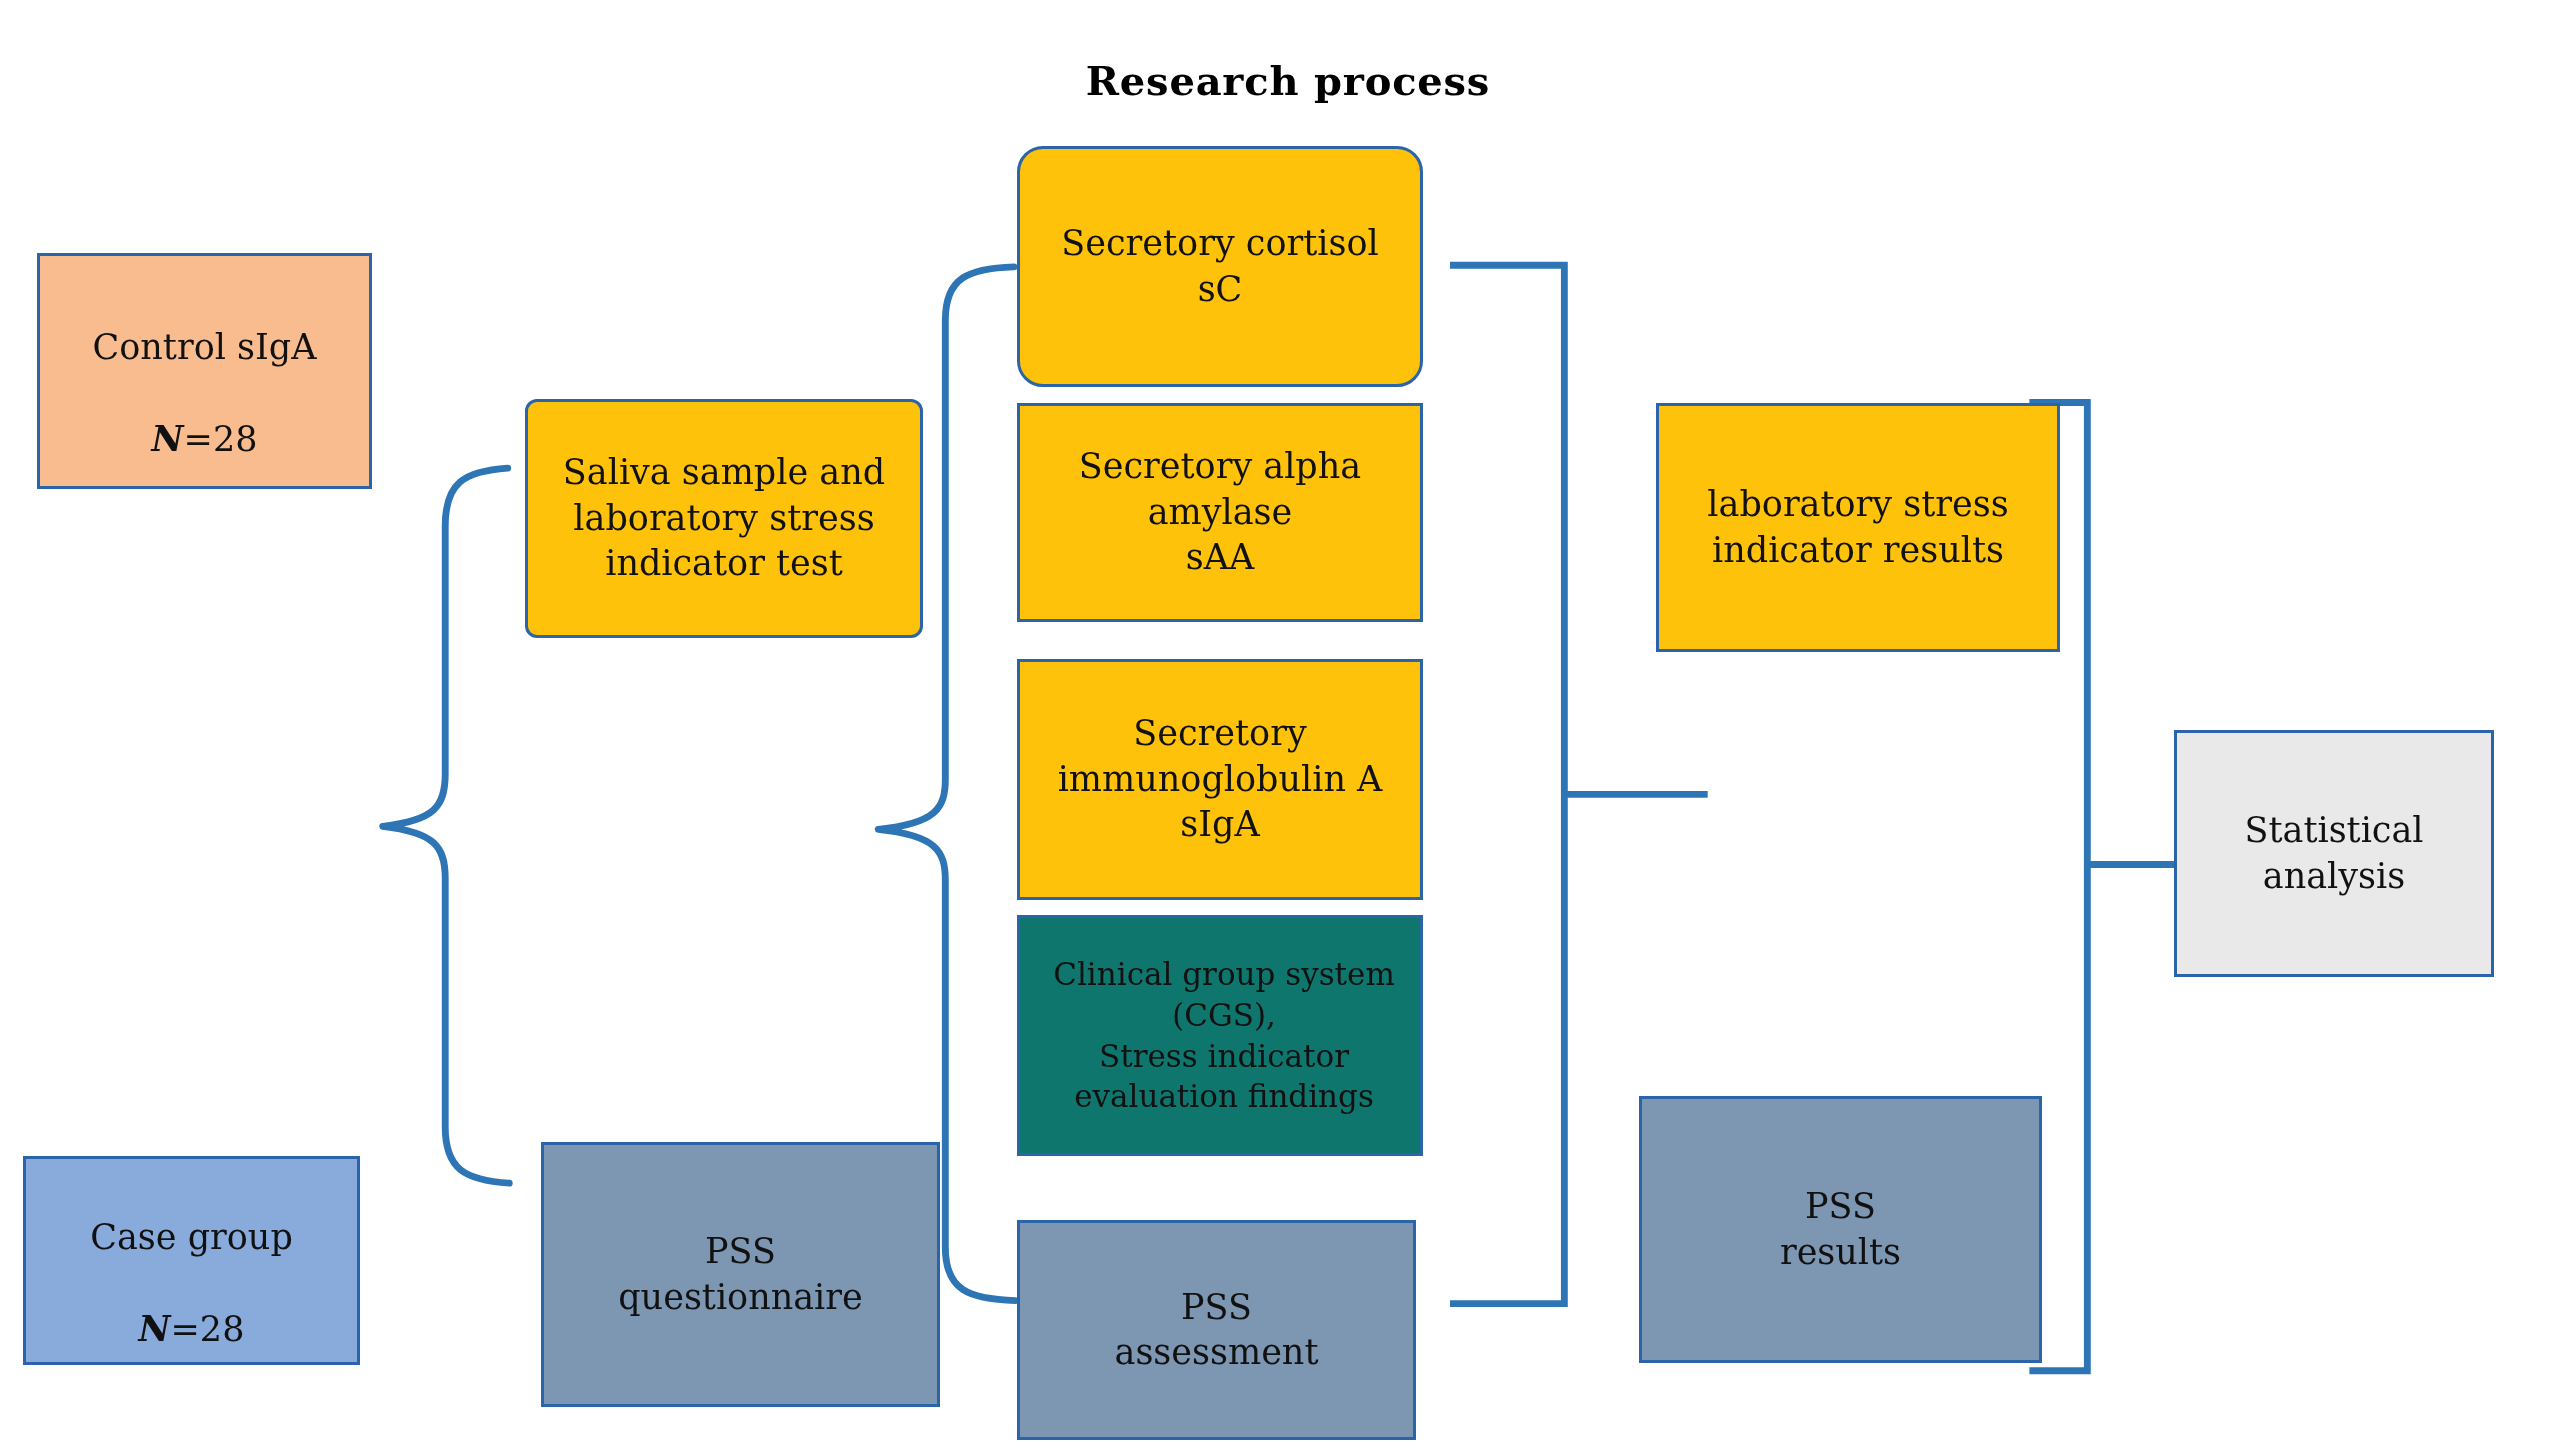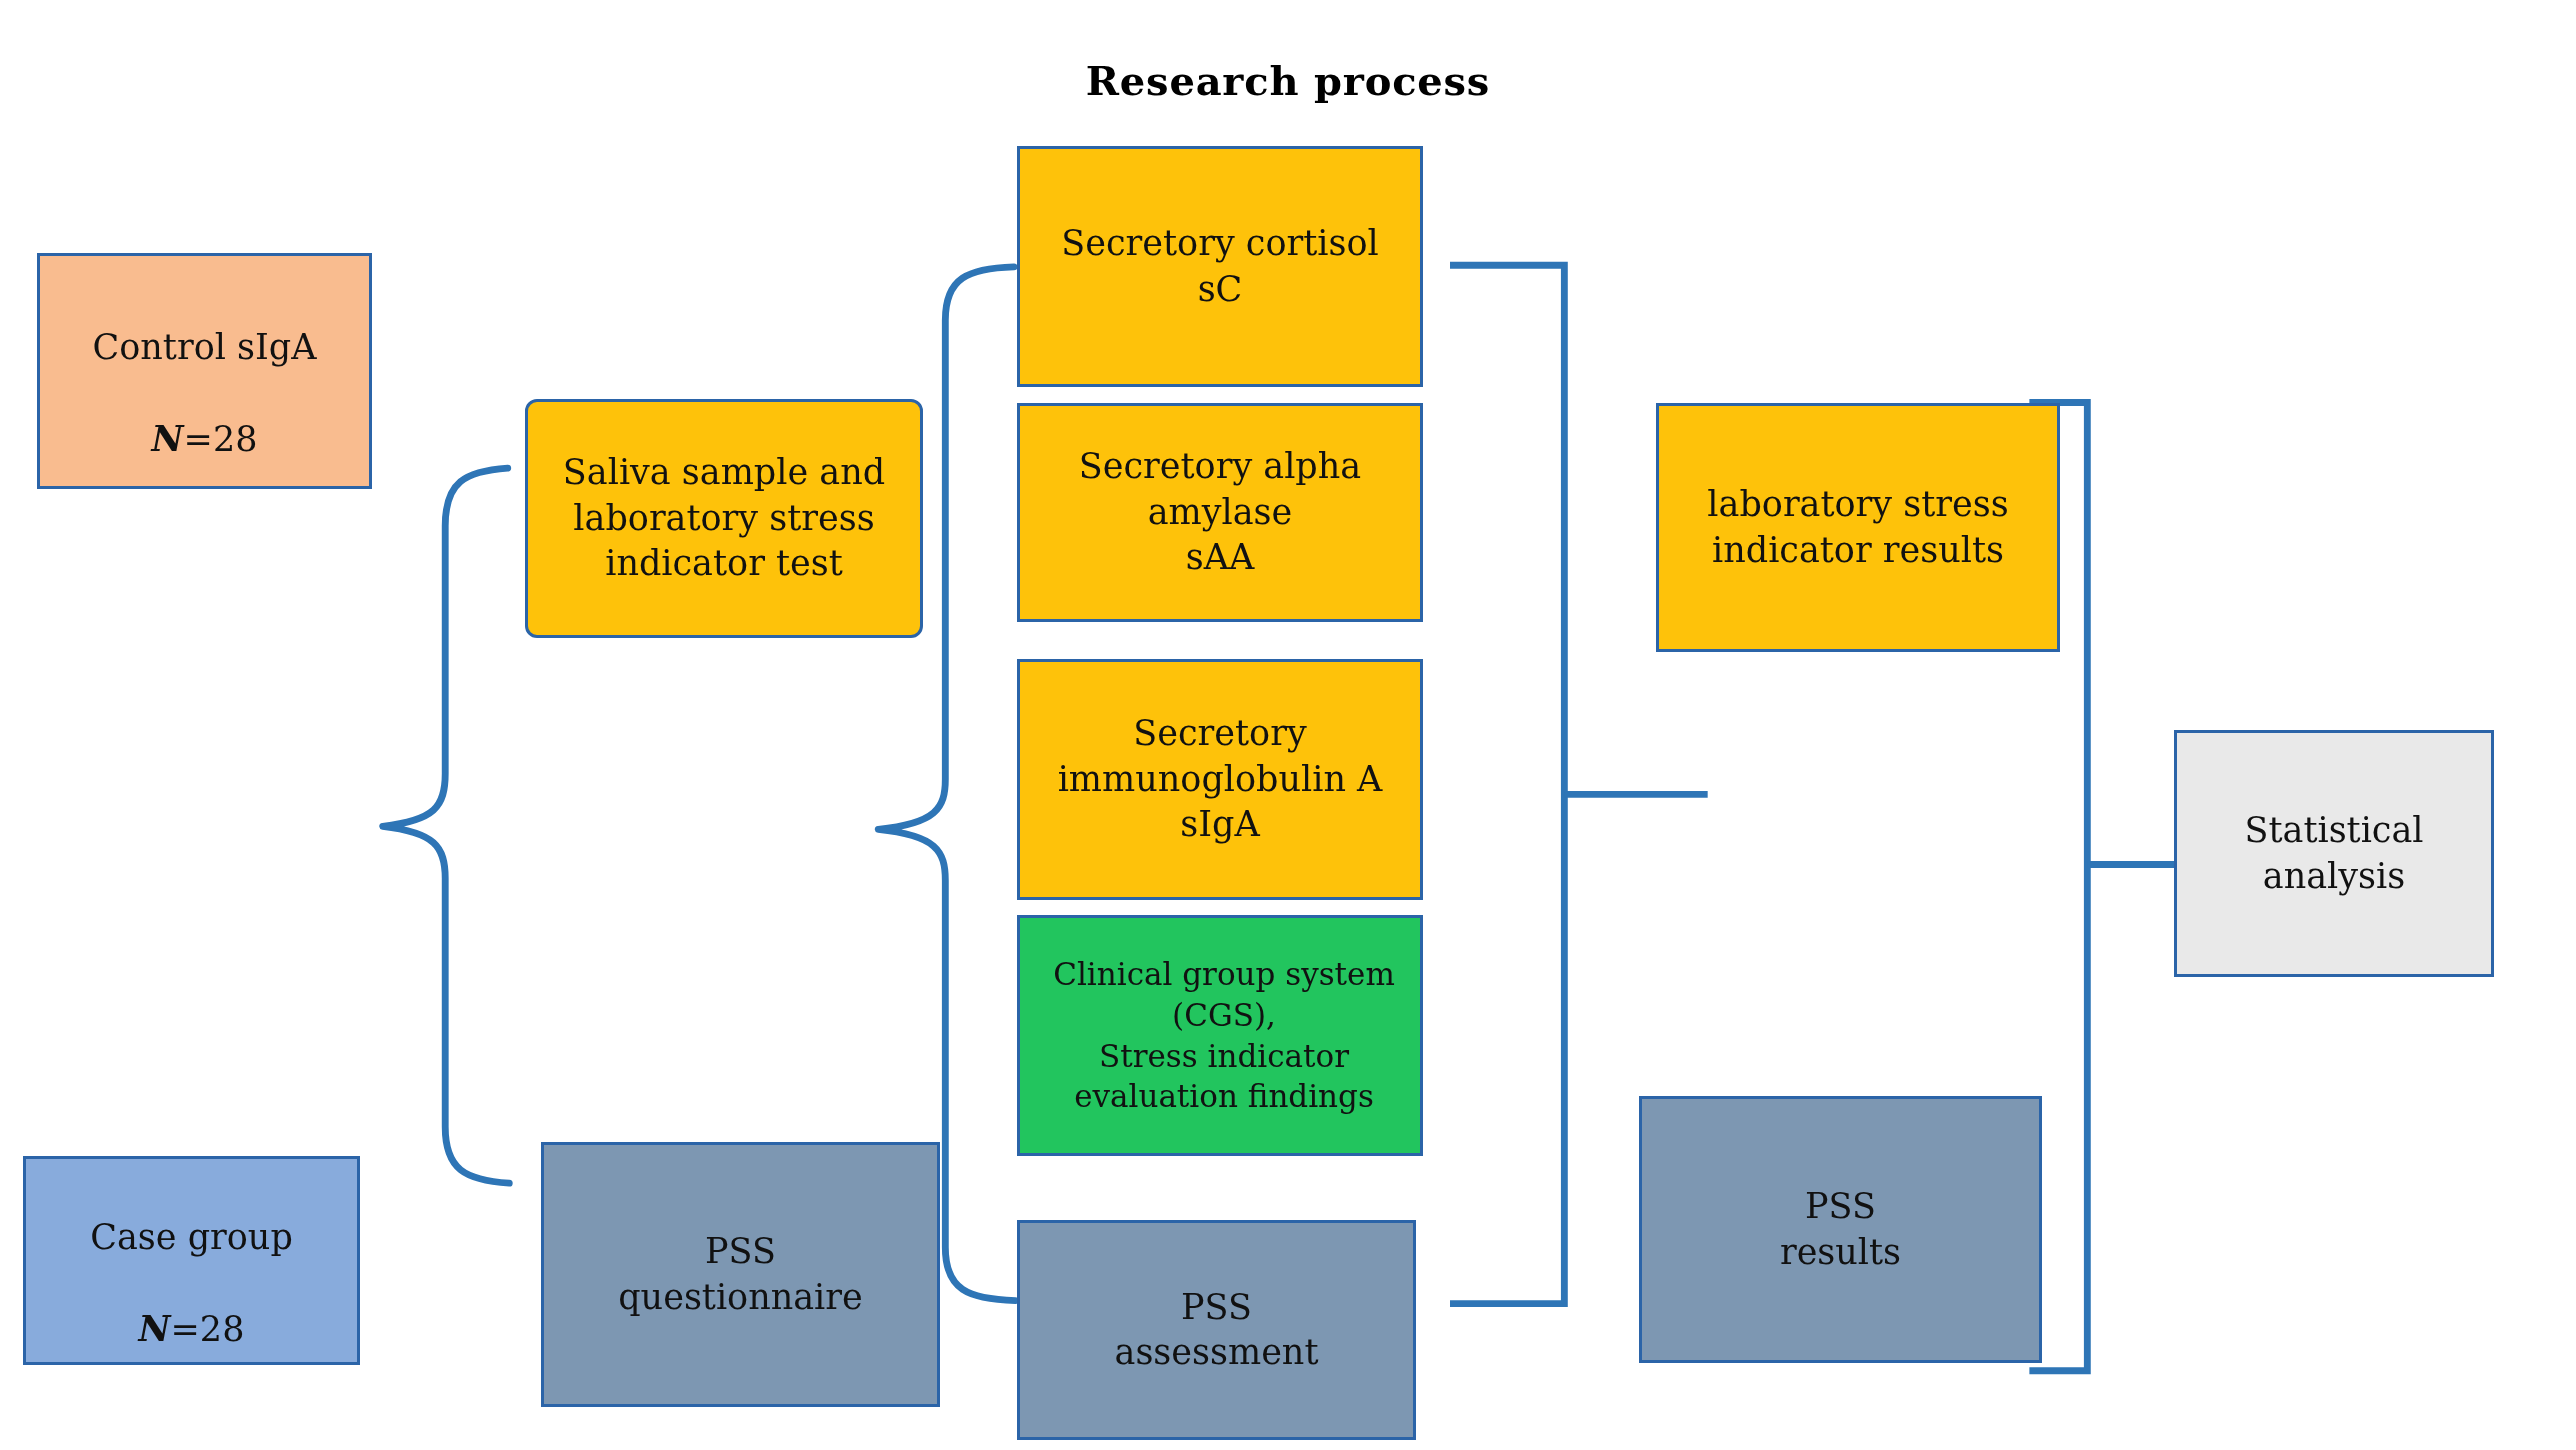--- a/index.html
+++ b/index.html
@@ -98,38 +98,38 @@
     <div class="box-text">Saliva sample and
 laboratory stress
 indicator test</div>
   </div>
 
   <div class="box" id="box-pssq" style="background: rgb(125, 151, 178); color: rgb(17, 17, 17);">
     <div class="box-text">PSS
 questionnaire</div>
   </div>
 
-  <div class="box" id="box-sc" style="background: rgb(254, 194, 10); color: rgb(17, 17, 17);">
+  <div class="box" id="box-sc" style="background: rgb(254, 194, 10); color: rgb(17, 17, 17); border-radius: 26px;">
     <div class="box-text">Secretory cortisol
 sC</div>
   </div>
 
   <div class="box" id="box-saa" style="background: rgb(254, 194, 10); color: rgb(17, 17, 17);">
     <div class="box-text">Secretory alpha
 amylase
 sAA</div>
   </div>
 
   <div class="box" id="box-siga" style="background: rgb(254, 194, 10); color: rgb(17, 17, 17);">
     <div class="box-text">Secretory
 immunoglobulin A
 sIgA</div>
   </div>
 
-  <div class="box" id="box-cgs" style="background: #22c55e; color: rgb(17, 17, 17); padding-left: 8px;">
+  <div class="box" id="box-cgs" style="background: #0f766e; color: rgb(17, 17, 17); padding-left: 8px;">
     <div class="box-text small-text">Clinical group system
 (CGS),
 Stress indicator
 evaluation findings</div>
   </div>
 
   <div class="box" id="box-pssa" style="background: rgb(125, 151, 178); color: rgb(17, 17, 17);">
     <div class="box-text">PSS
 assessment</div>
   </div>

